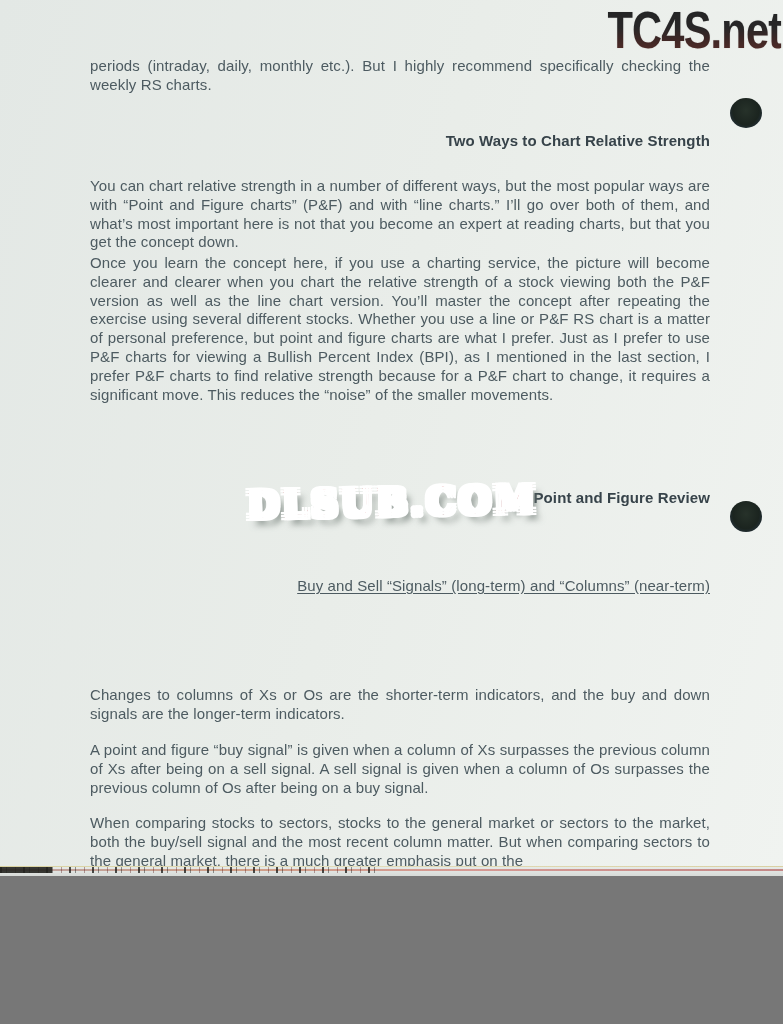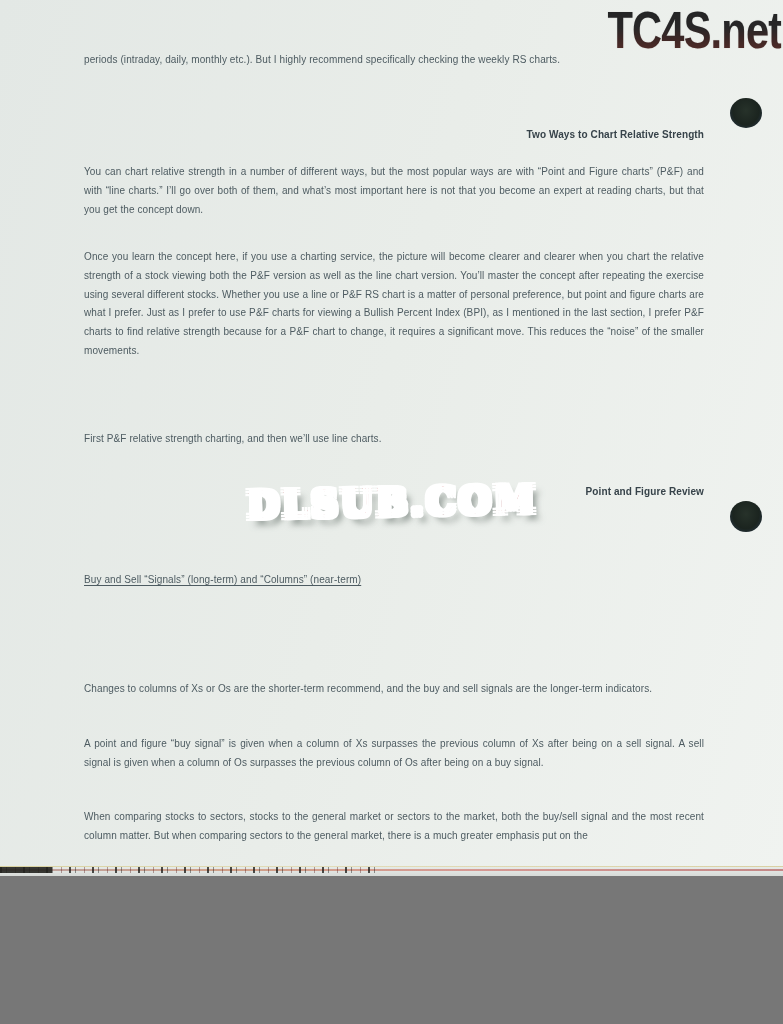--- a/index.html
+++ b/index.html
@@ -8,26 +8,26 @@
     --wm-red:#c0202a; --wm-salmon:#db6b69; --wm-salmon-dark:#7e2a26;
   }
   html,body{margin:0;padding:0;background:#777;}
   .page{
     position:relative; width:783px; height:876px; overflow:hidden;
     background:linear-gradient(105deg, var(--paper-1) 0%, var(--paper-2) 48%, var(--paper-3) 100%);
     font-family:"Liberation Sans", sans-serif;
   }
   
   .blk{
-    position:absolute; left:84px; width:620px; margin:0;
-    font-size:10px; line-height:18.8px; color:var(--ink);
+    position:absolute; left:84px; width:620px; margin:6px;
+    font-size:15px; line-height:18.8px; color:var(--ink);
     text-align:justify; letter-spacing:.1px;
   }
   .h{font-weight:bold; color:var(--ink-heading); text-align:right;}
-  .hu{text-align:left; text-decoration:underline; text-underline-offset:2px;}
+  .hu{text-align:right; text-decoration:underline; text-underline-offset:2px;}
   .it{}
   .pagenum{
     position:absolute; left:84px; top:879px; margin:0;
     font-size:14.5px; color:var(--ink); letter-spacing:.5px;
   }
   
   .wm-top{
     position:absolute; top:4px; right:2px; margin:0;
     font-family:"Liberation Sans", sans-serif; font-weight:bold;
     font-size:52px; line-height:1; letter-spacing:-1px;
@@ -96,26 +96,25 @@
 </style>
 </head>
 <body>
 
 <div class="page">
 
   <p class="wm-top">TC4S.net</p>
 
   <p class="blk" style="top:51px">periods (intraday, daily, monthly etc.).  But I highly recommend specifically checking the weekly RS charts.</p>
   <p class="blk h" style="top:126px">Two Ways to Chart Relative Strength</p>
-  <p class="blk" style="top:163px">You can chart relative strength in a number of different ways, but the most popular ways are with “Point and Figure charts” (P&amp;F) and with “line charts.”  I’ll go over both of them, and what’s most important here is not that you become an expert at reading charts, but that you get the concept down.</p>
+  <p class="blk" style="top:171px">You can chart relative strength in a number of different ways, but the most popular ways are with “Point and Figure charts” (P&amp;F) and with “line charts.”  I’ll go over both of them, and what’s most important here is not that you become an expert at reading charts, but that you get the concept down.</p>
   <p class="blk" style="top:248px">Once you learn the concept here, if you use a charting service, the picture will become clearer and clearer when you chart the relative strength of a stock viewing both the P&amp;F version as well as the line chart version.  You’ll master the concept after repeating the exercise using several different stocks.  Whether you use a line or P&amp;F RS chart is a matter of personal preference, but point and figure charts are what I prefer.  Just as I prefer to use P&amp;F charts for viewing a Bullish Percent Index (BPI), as I mentioned in the last section, I prefer P&amp;F charts to find relative strength because for a P&amp;F chart to change, it requires a significant move.  This reduces the “noise” of the smaller movements.</p>
-  <p class="blk" style="top:430px">First P&amp;F relative strength charting, and then we’ll use line charts.</p>
   <p class="blk h" style="top:483px">Point and Figure Review</p>
   <p class="blk hu" style="top:571px">Buy and Sell “Signals” (long-term) and “Columns” (near-term)</p>
-  <p class="blk" style="top:680px">Changes to columns of Xs or Os are the shorter-term recommend, and the buy and sell signals are the longer-term indicators.</p>
+  <p class="blk" style="top:680px">Changes to columns of Xs or Os are the shorter-term indicators, and the buy and down signals are the longer-term indicators.</p>
   <p class="blk" style="top:735px">A point and figure “buy signal” is given when a column of Xs surpasses the previous column of Xs after being on a sell signal.  A sell signal is given when a column of Os surpasses the previous column of Os after being on a buy signal.</p>
   <p class="blk" style="top:808px"><span>When comparing </span><span class="it">stocks</span><span> to sectors, </span><span class="it">stocks</span><span> to the general market or sectors to the market, both the buy/sell signal and the most recent column matter.  But when comparing </span><span class="it">sectors</span><span> to the general market, there is a </span><span class="it">much greater emphasis</span><span> put on the</span></p>
 
   <p class="pagenum">164</p>
 
   <p class="wm-mid">DLSUB.COM</p>
   <p class="wm-bot">TradersXtreme.com</p>
 
   <div class="hole h1"></div>
   <div class="hole h2"></div>

